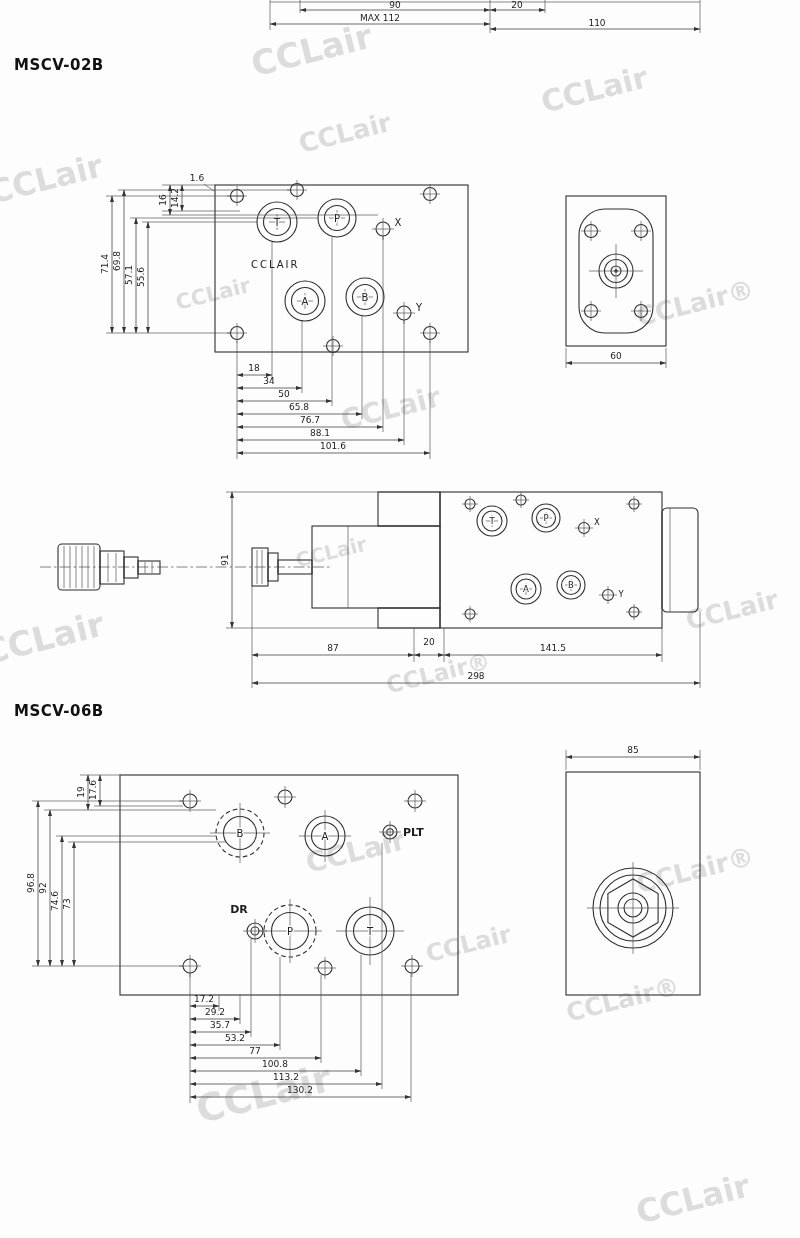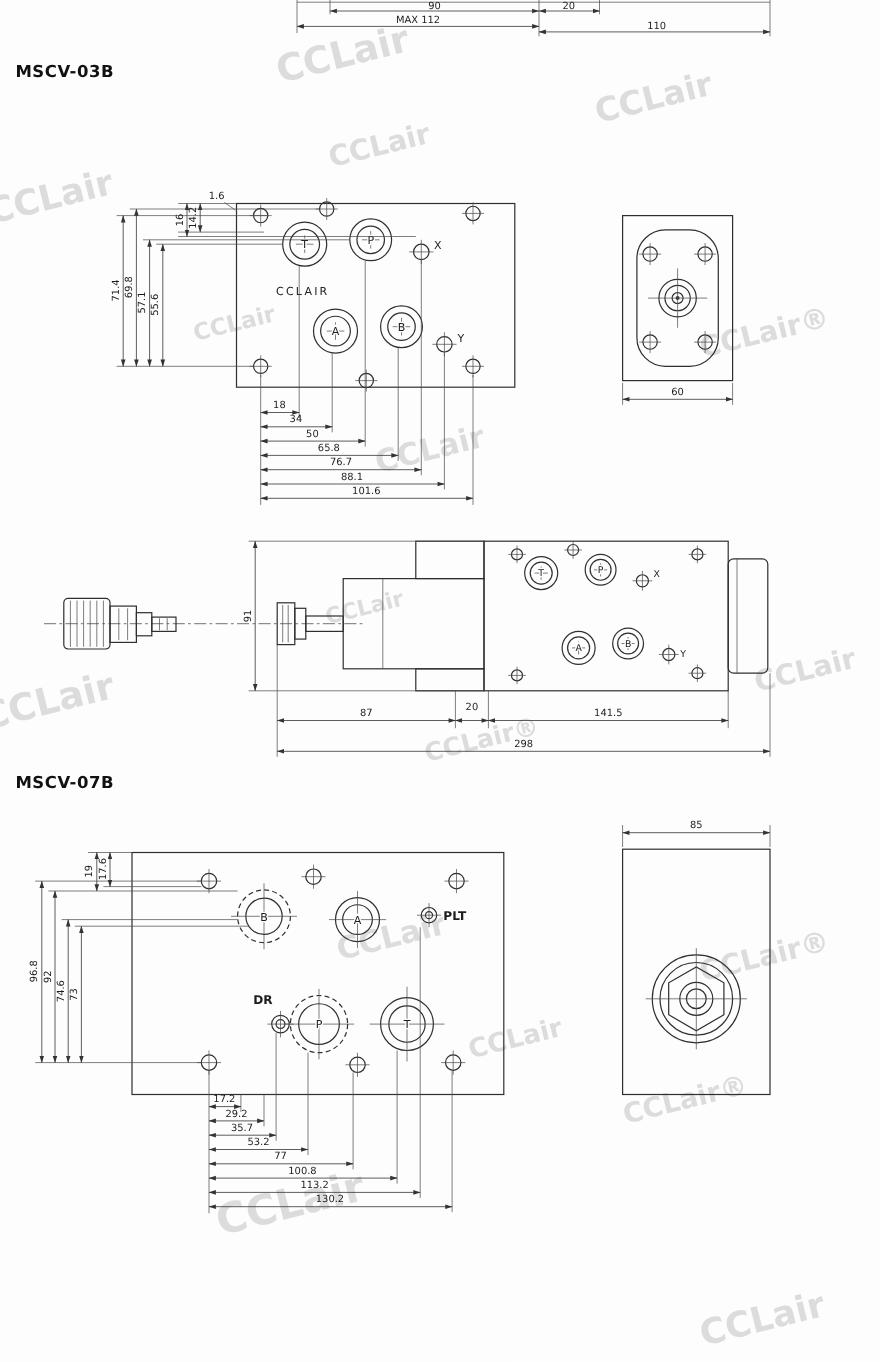--- a/index.html
+++ b/index.html
@@ -41,22 +41,22 @@
   <span class="wm" style="left:685px;top:595px;font-size:26px">CCLair</span>
   <span class="wm" style="left:-18px;top:618px;font-size:34px">CCLair</span>
   <span class="wm" style="left:385px;top:660px;font-size:23px">CCLair®</span>
   <span class="wm" style="left:305px;top:835px;font-size:28px">CCLair</span>
   <span class="wm" style="left:635px;top:855px;font-size:26px">CCLair®</span>
   <span class="wm" style="left:425px;top:930px;font-size:24px">CCLair</span>
   <span class="wm" style="left:195px;top:1072px;font-size:38px">CCLair</span>
   <span class="wm" style="left:565px;top:985px;font-size:25px">CCLair®</span>
   <span class="wm" style="left:635px;top:1180px;font-size:32px">CCLair</span>
 
-  <div class="title" style="left:14px;top:56px">MSCV-03B</div>
-  <div class="title" style="left:14px;top:702px">MSCV-07B</div>
+  <div class="title" style="left:14px;top:56px">MSCV-02B</div>
+  <div class="title" style="left:14px;top:702px">MSCV-06B</div>
 
   <svg class="art" width="800" height="1238" viewBox="0 0 800 1238">
     <defs>
       <marker id="arr" viewBox="0 0 10 8" refX="9.5" refY="4" markerWidth="9" markerHeight="7" orient="auto-start-reverse">
         <path d="M0,0.8 L10,4 L0,7.2 Z" fill="#333"></path>
       </marker>
       <g id="hole6">
           <circle r="6.5" class="ln"></circle>
           <line x1="-10" x2="10" class="tl"></line>
           <line y1="-10" y2="10" class="tl"></line>

